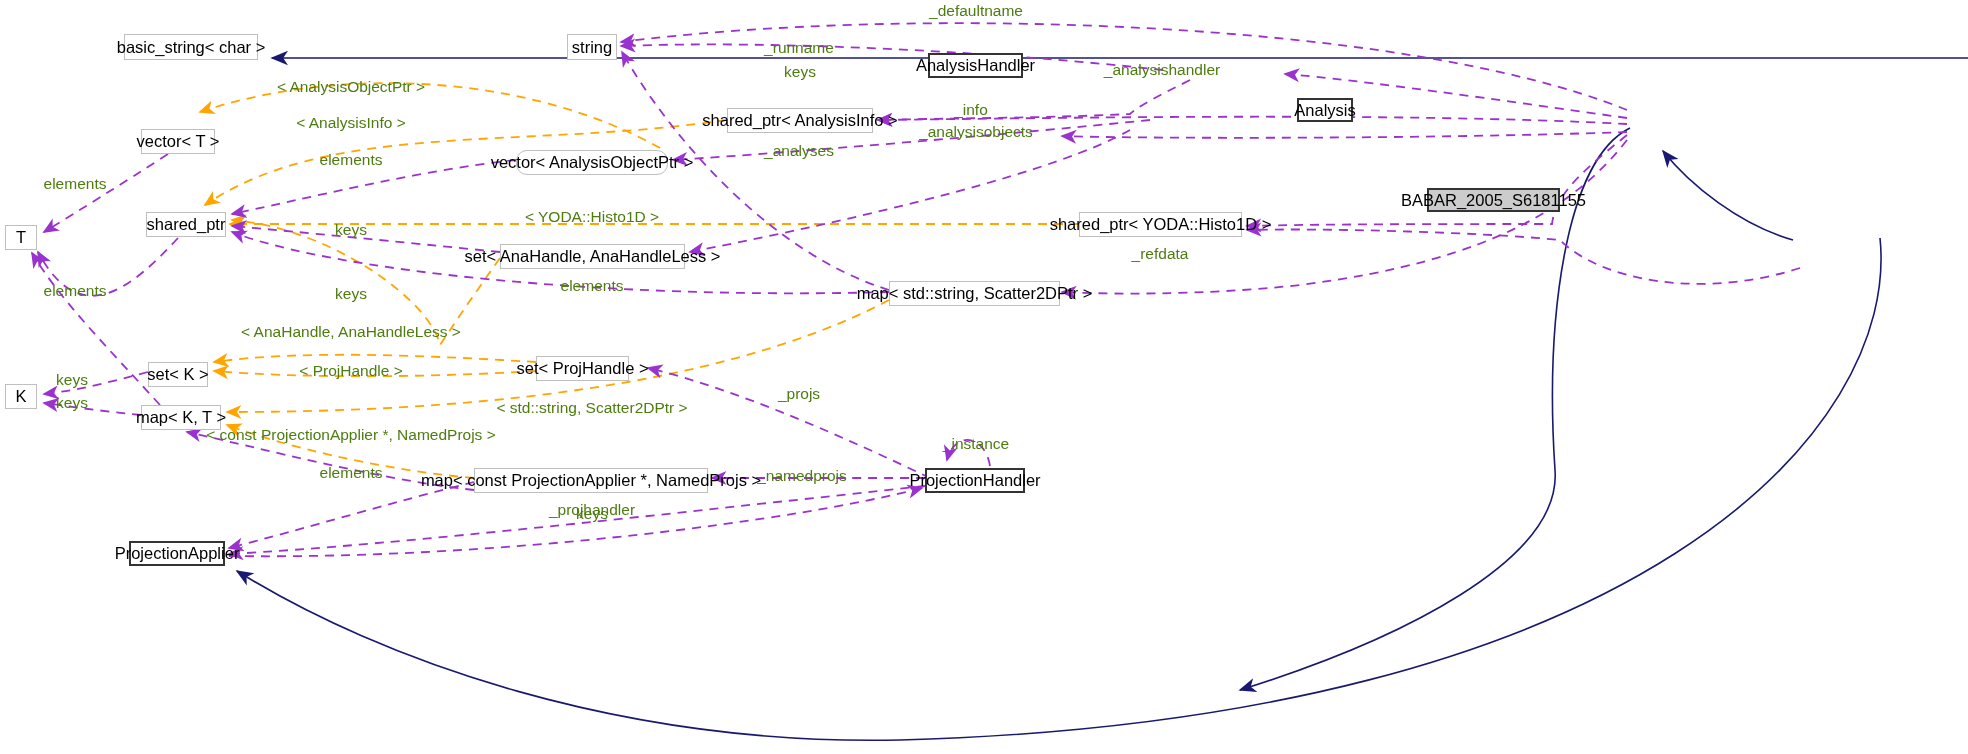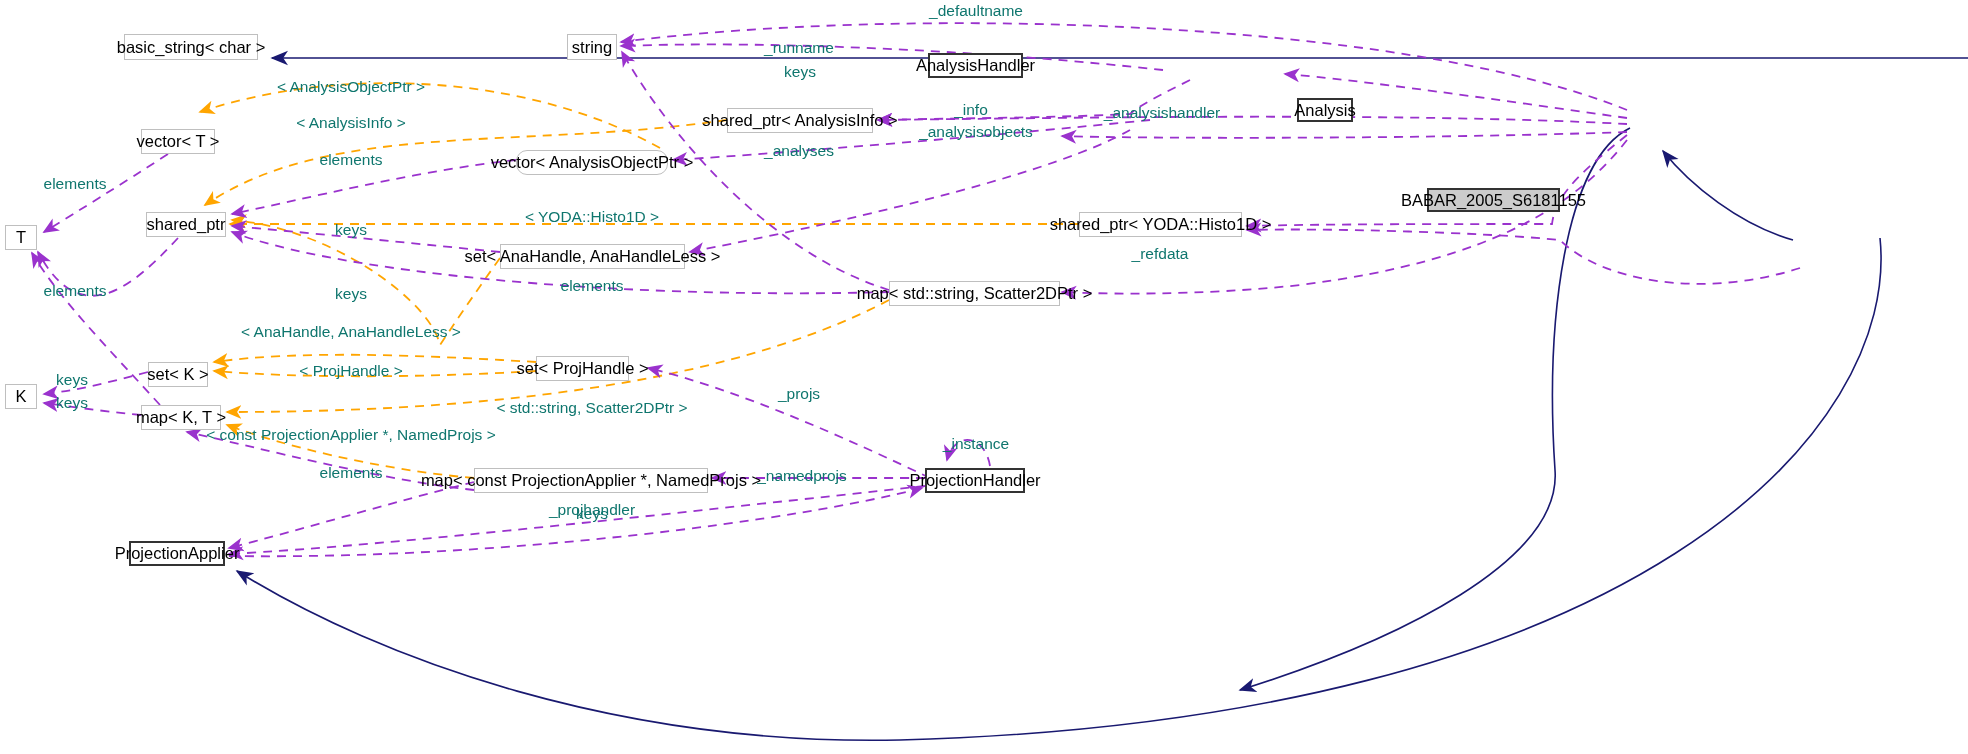--- a/index.html
+++ b/index.html
@@ -39,21 +39,21 @@
   .node.strong {
     border: 2px solid #333333;
   }
   .node.current {
     border: 2px solid #333333;
     background: #cccccc;
   }
   .edge-label {
     position: absolute;
     font-size: 15.5px;
-    color: #0f766e;
+    color: #4d7c0f;
     white-space: nowrap;
     line-height: 1.18;
     text-align: center;
     transform: translateX(-50%);
     user-select: none;
   }
   .edge-label.multiline { text-align: center; }
 </style>
 </head>
 <body>
@@ -237,21 +237,21 @@
     <span>ProjectionHandler</span>
   </div>
 
   <div class="node strong" style="left:129px; top:541px; width:96px; height:25px;">
     <span>ProjectionApplier</span>
   </div>
 
   <div class="edge-label" style="left:976px; top:2px;">_defaultname</div>
   <div class="edge-label" style="left:799px; top:39px;">_runname</div>
   <div class="edge-label" style="left:800px; top:63px;">keys</div>
-  <div class="edge-label" style="left:1162px; top:61px;margin-top:43px;">_analysishandler</div>
+  <div class="edge-label" style="left:1162px; top:61px;">_analysishandler</div>
   <div class="edge-label" style="left:351px; top:78px;">&lt; AnalysisObjectPtr &gt;</div>
   <div class="edge-label" style="left:971px; top:101px;">_info</div>
   <div class="edge-label" style="left:351px; top:114px;">&lt; AnalysisInfo &gt;</div>
   <div class="edge-label" style="left:976px; top:123px;">_analysisobjects</div>
   <div class="edge-label" style="left:351px; top:151px;">elements</div>
   <div class="edge-label" style="left:799px; top:142px;">_analyses</div>
   <div class="edge-label" style="left:75px; top:175px;">elements</div>
   <div class="edge-label" style="left:592px; top:208px;">&lt; YODA::Histo1D &gt;</div>
   <div class="edge-label" style="left:351px; top:221px;">keys</div>
   <div class="edge-label" style="left:1160px; top:245px;">_refdata</div>

